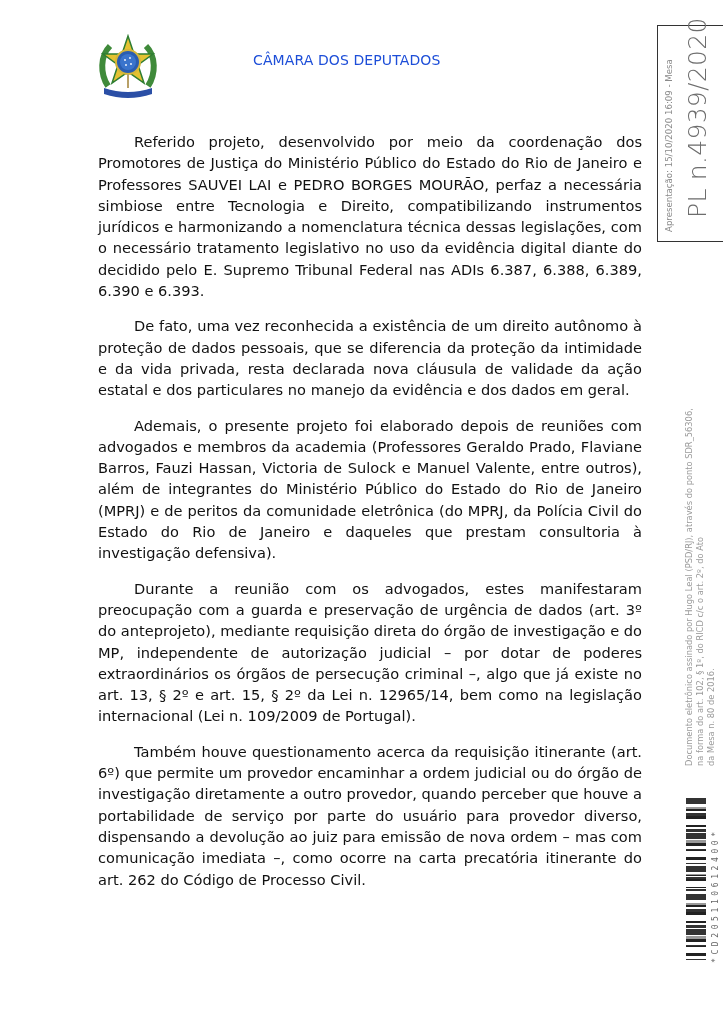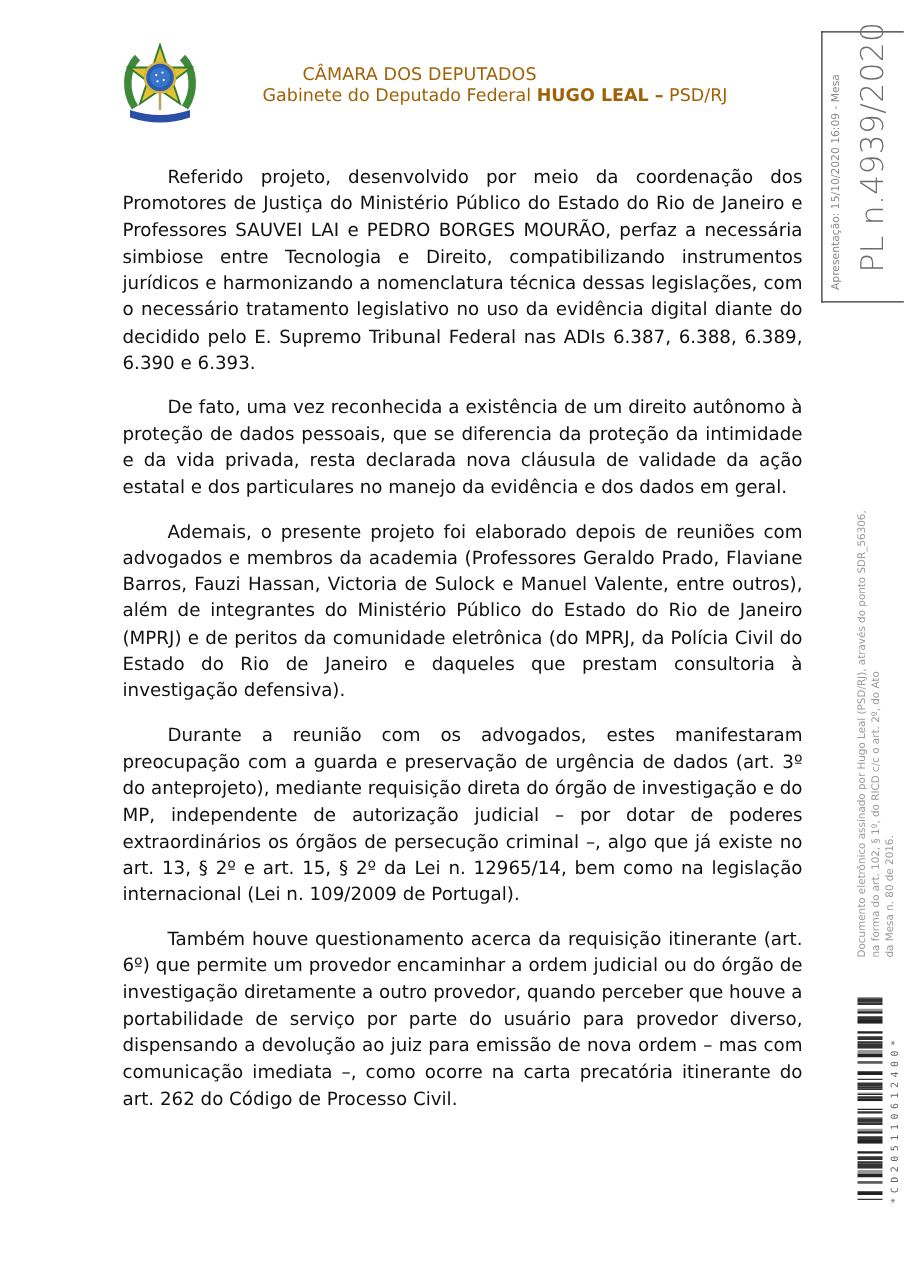--- a/index.html
+++ b/index.html
@@ -25,25 +25,25 @@
     
     .coat-of-arms {
       position: absolute;
       left: 98px;
       top: 34px;
       width: 60px;
       height: 66px;
     }
     .header-text {
       position: absolute;
-      left: 185px;
+      left: 196px;
       top: 52px;
       font-size: 14px;
       line-height: 17px;
-      color: #a16207;
+      color: #1d4ed8;
     }
     .header-line1 {
       padding-left: 57px;
       letter-spacing: 0.1px;
     }
     .header-line2 {
       padding-left: 25px;
     }
     .header-line2 b {
       font-weight: bold;
@@ -160,23 +160,20 @@
       <circle cx="28" cy="31" r="0.9" fill="#fff"></circle>
 
       <rect x="29" y="40" width="2" height="14" fill="#b8a067"></rect>
 
       <path d="M6 54 Q30 62 54 54 L54 60 Q30 68 6 60 Z" fill="#2b4fa6"></path>
     </svg>
   </div>
 
   <div class="header-text">
     <div class="header-line1">CÂMARA DOS DEPUTADOS</div>
-    <div class="header-line2">
-      <span>Gabinete do Deputado Federal </span><b>HUGO LEAL –</b><span> PSD/RJ</span>
-    </div>
   </div>
 
   <div class="content">
     <p class="para">Referido projeto, desenvolvido por meio da coordenação dos Promotores de Justiça do Ministério Público do Estado do Rio de Janeiro e Professores SAUVEI LAI e PEDRO BORGES MOURÃO, perfaz a necessária simbiose entre Tecnologia e Direito, compatibilizando instrumentos jurídicos e harmonizando a nomenclatura técnica dessas legislações, com o necessário tratamento legislativo no uso da evidência digital diante do decidido pelo E. Supremo Tribunal Federal nas ADIs 6.387, 6.388, 6.389, 6.390 e 6.393.</p>
     <p class="para">De fato, uma vez reconhecida a existência de um direito autônomo à proteção de dados pessoais, que se diferencia da proteção da intimidade e da vida privada, resta declarada nova cláusula de validade da ação estatal e dos particulares no manejo da evidência e dos dados em geral.</p>
     <p class="para">Ademais, o presente projeto foi elaborado depois de reuniões com advogados e membros da academia (Professores Geraldo Prado, Flaviane Barros, Fauzi Hassan, Victoria de Sulock e Manuel Valente, entre outros), além de integrantes do Ministério Público do Estado do Rio de Janeiro (MPRJ) e de peritos da comunidade eletrônica (do MPRJ, da Polícia Civil do Estado do Rio de Janeiro e daqueles que prestam consultoria à investigação defensiva).</p>
     <p class="para">Durante a reunião com os advogados, estes manifestaram preocupação com a guarda e preservação de urgência de dados (art. 3º do anteprojeto), mediante requisição direta do órgão de investigação e do MP, independente de autorização judicial – por dotar de poderes extraordinários os órgãos de persecução criminal –, algo que já existe no art. 13, § 2º e art. 15, § 2º da Lei n. 12965/14, bem como na legislação internacional (Lei n. 109/2009 de Portugal).</p>
     <p class="para">Também houve questionamento acerca da requisição itinerante (art. 6º) que permite um provedor encaminhar a ordem judicial ou do órgão de investigação diretamente a outro provedor, quando perceber que houve a portabilidade de serviço por parte do usuário para provedor diverso, dispensando a devolução ao juiz para emissão de nova ordem – mas com comunicação imediata –, como ocorre na carta precatória itinerante do art. 262 do Código de Processo Civil.</p>
   </div>
 

